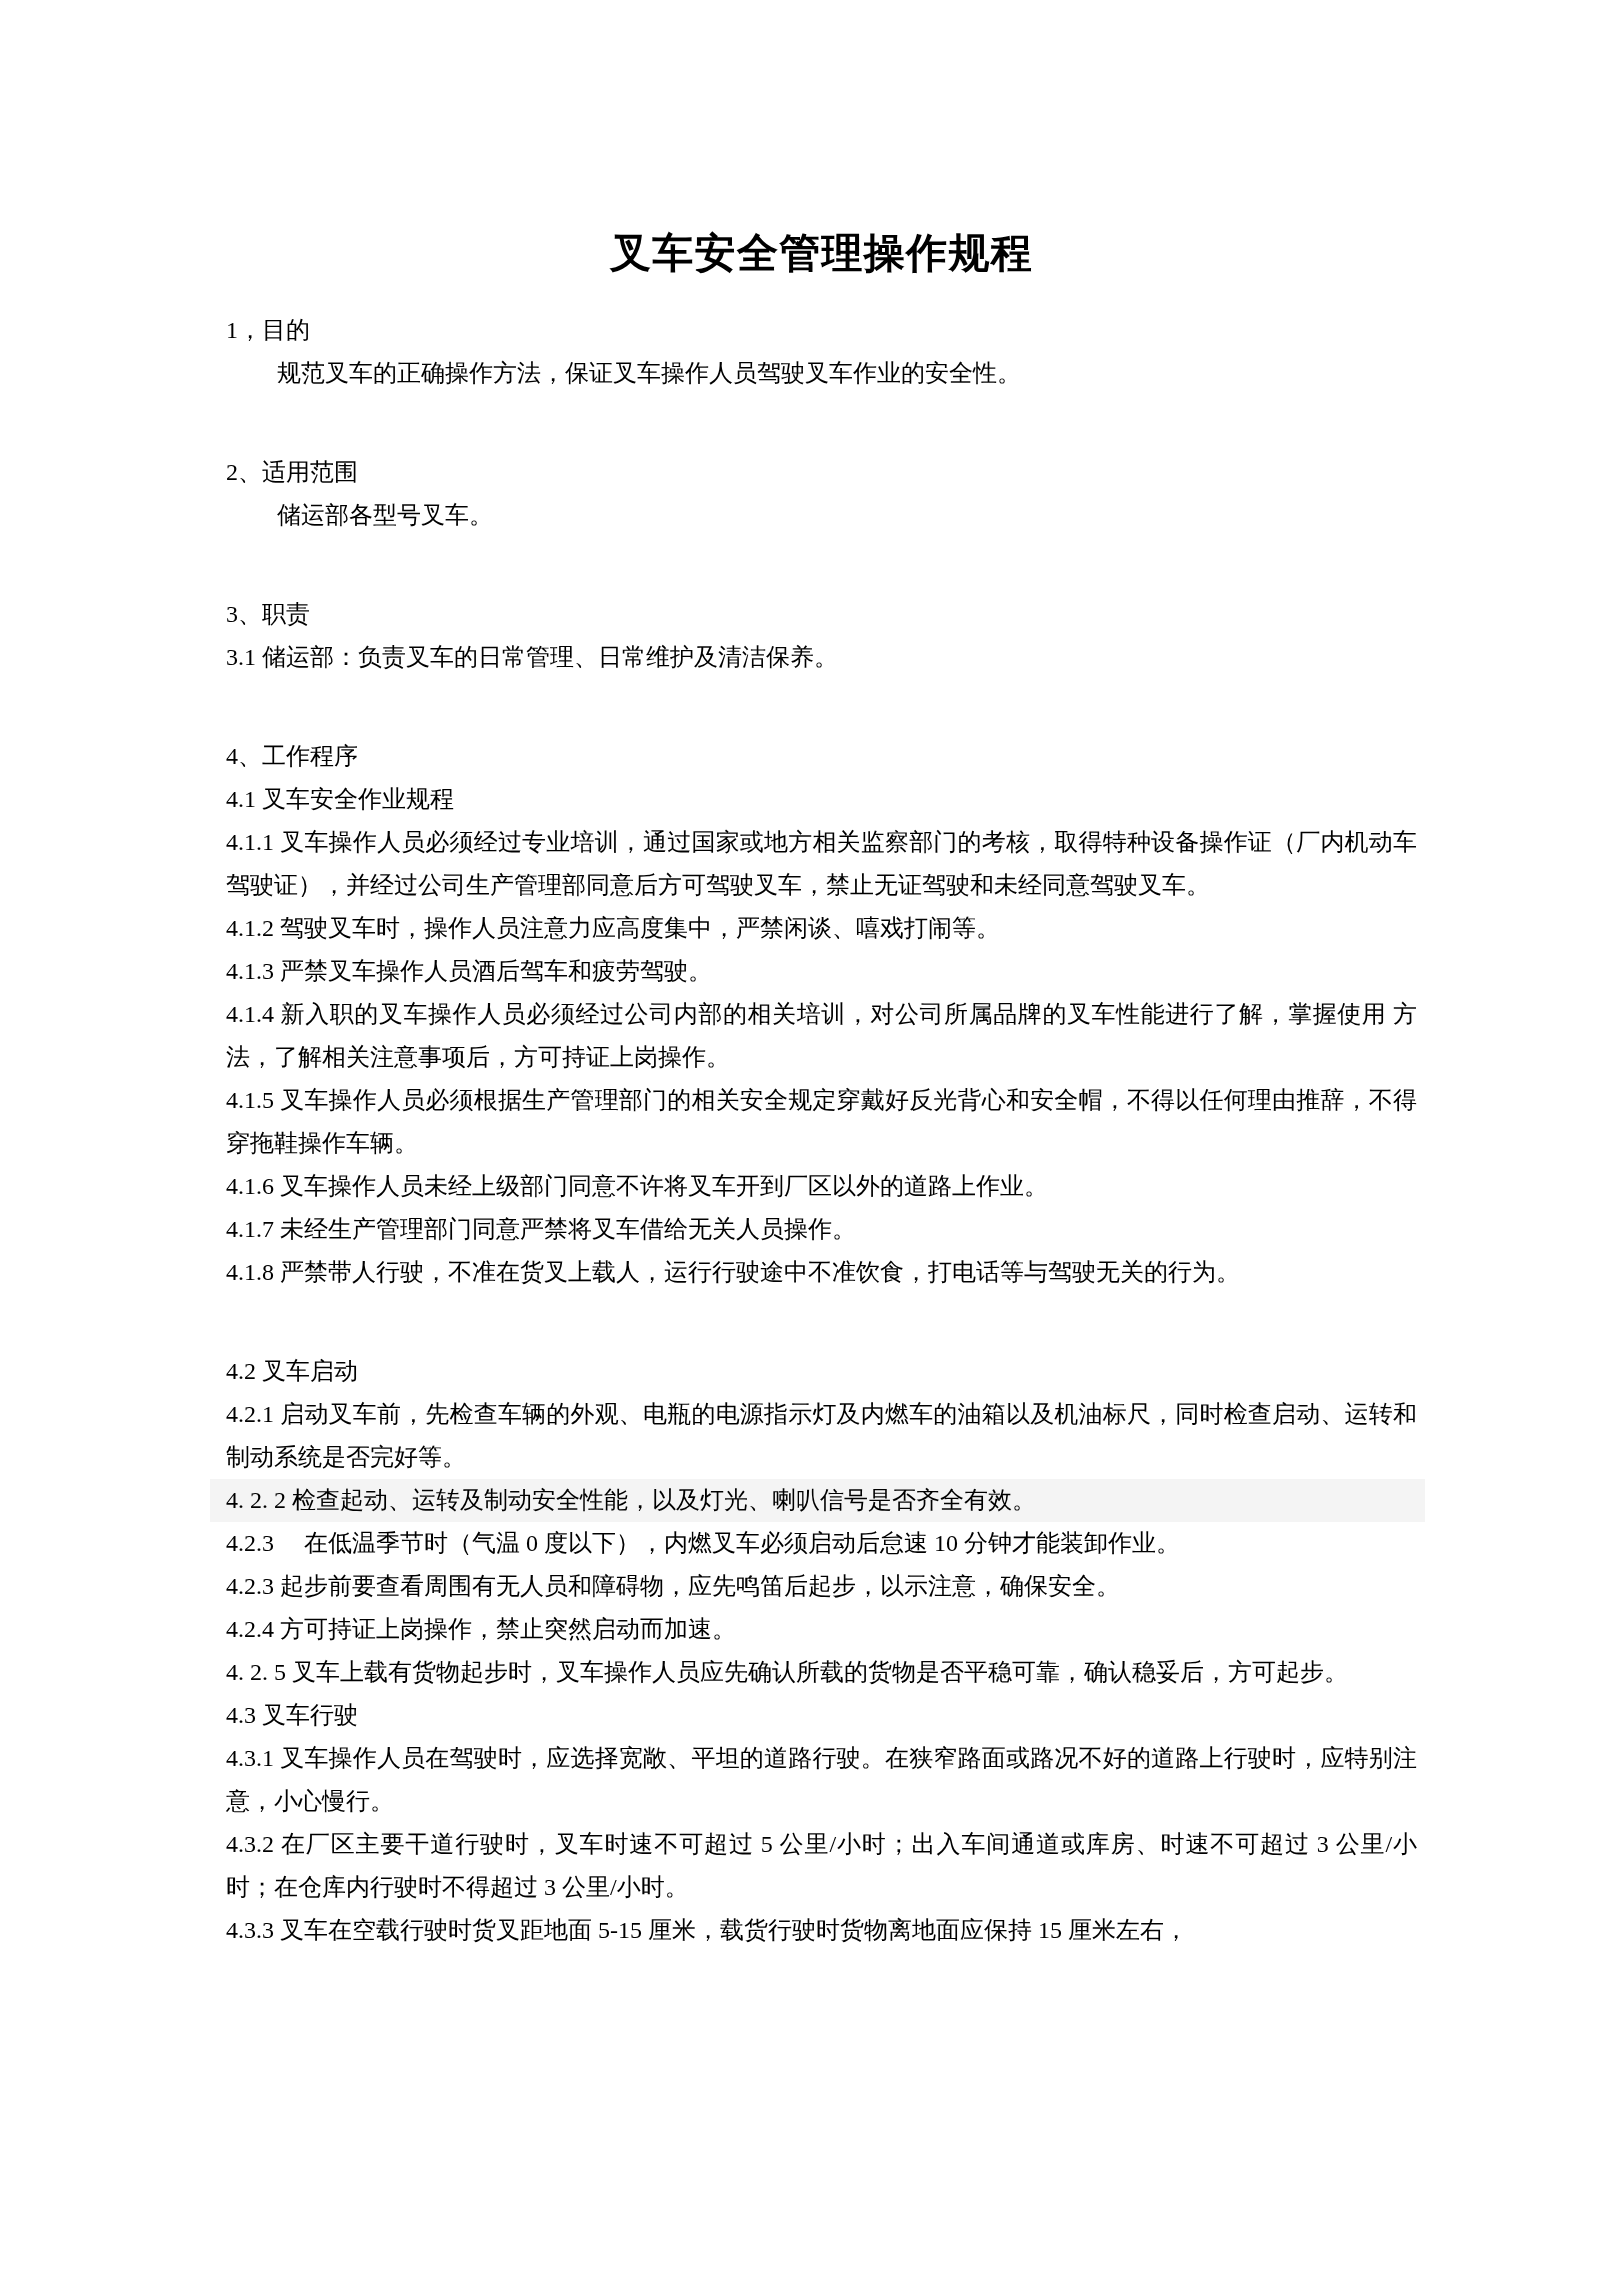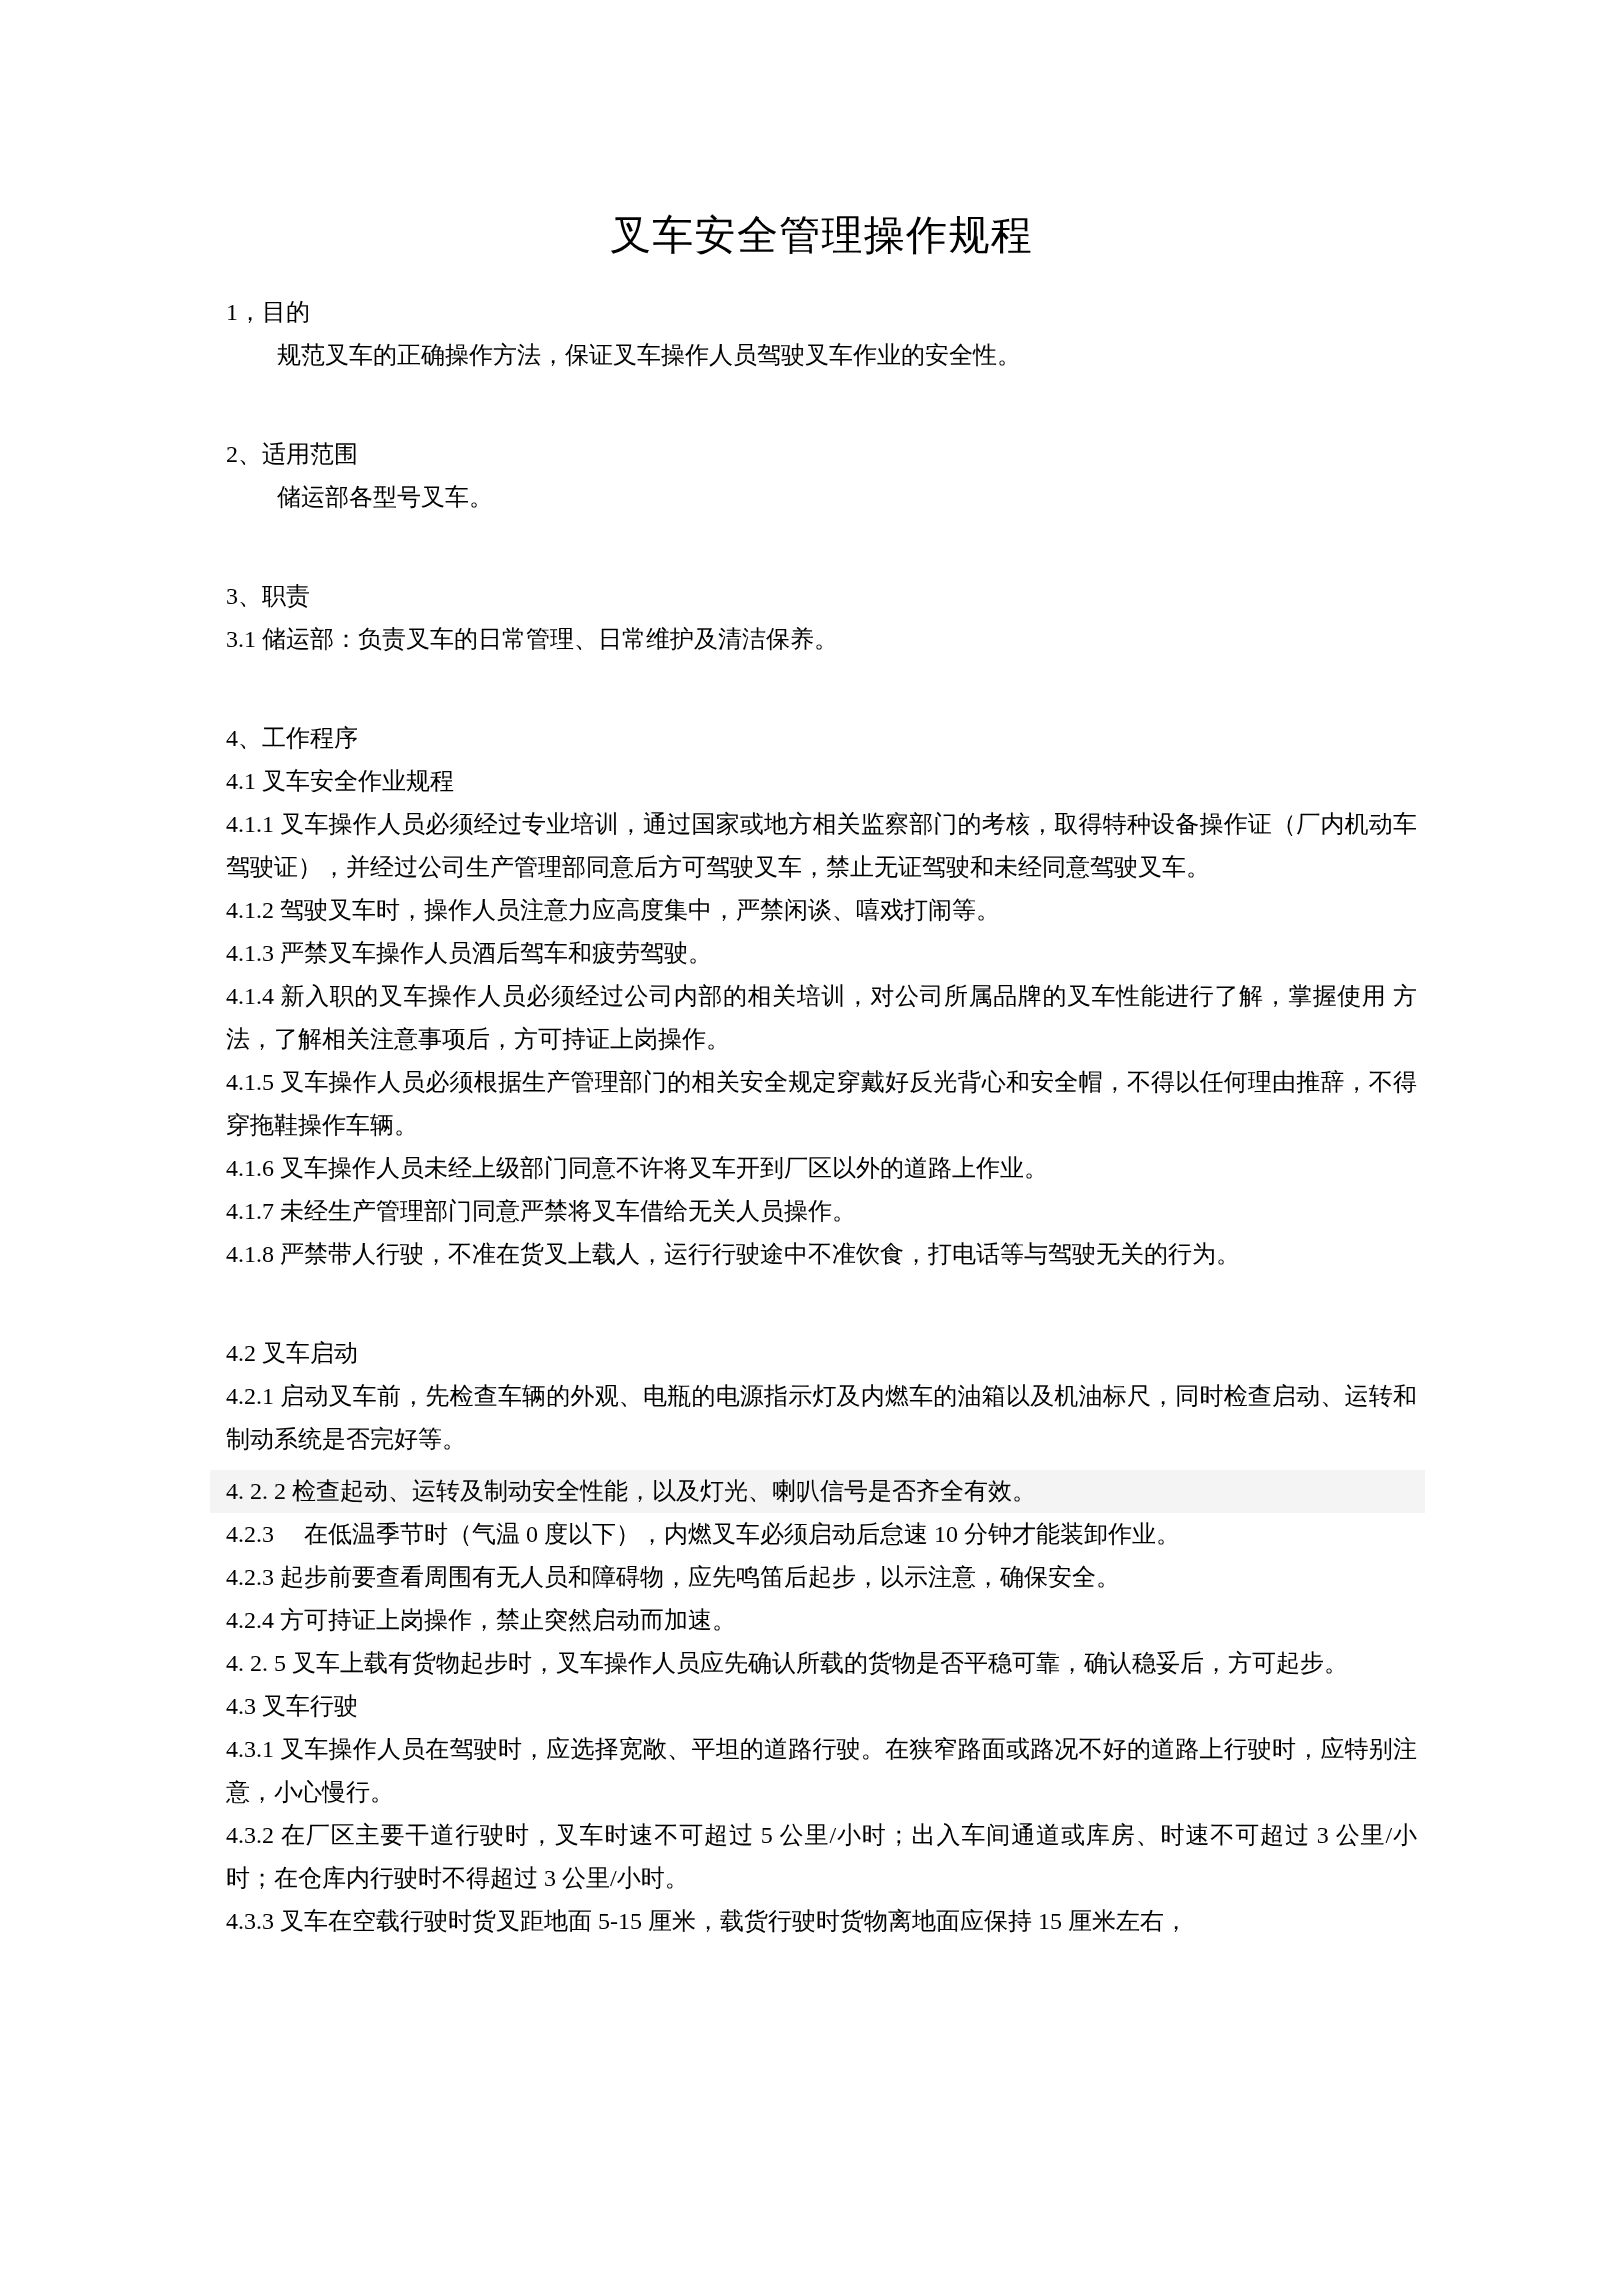--- a/index.html
+++ b/index.html
@@ -12,24 +12,24 @@
     width: 1623px;
     height: 2295px;
     background: #ffffff;
     overflow: hidden;
     box-sizing: border-box;
     padding: 209px 206px 0 226px;
     font-family: "Liberation Serif", "DejaVu Serif", serif;
     color: #000000;
   }
   .title {
-    margin: 0 0 30px 0;
+    margin: 18px 0 30px 0;
     font-size: 41px;
     line-height: 52px;
-    font-weight: normal;
+    font-weight: bold;
     text-align: center;
     letter-spacing: 1.3px;
   }
   .para {
     margin: 0;
     font-size: 24px;
     line-height: 43px;
     text-align: justify;
     word-break: break-all;
   }
@@ -38,21 +38,20 @@
   }
   .para.gap {
     margin-top: 56px;
   }
   .para.highlight {
     background: #f4f4f4;
     margin-left: -16.4px;
     padding-left: 16.4px;
     margin-right: -7.9px;
     padding-right: 7.9px;
-    margin-top: 9px;
   }
 </style>
 </head>
 <body>
 
 <div class="page">
   <h1 class="title">叉车安全管理操作规程</h1>
   <div id="paragraphs">
       <p class="para">1，目的</p>
       <p class="para indent">规范叉车的正确操作方法，保证叉车操作人员驾驶叉车作业的安全性。</p>

